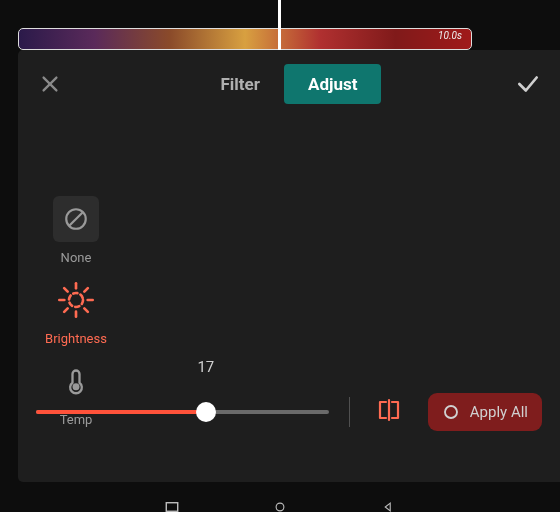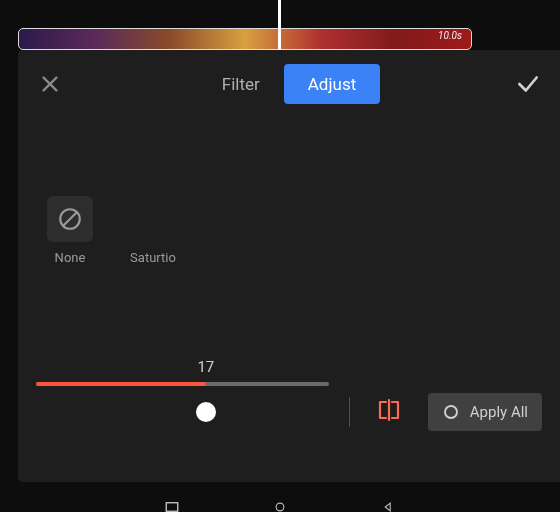--- a/index.html
+++ b/index.html
@@ -62,43 +62,44 @@
   }
   .tabs {
     flex: 1;
     display: flex;
     justify-content: center;
     gap: 0;
   }
   .tab {
     padding: 10px 24px;
     font-size: 17px;
-    font-weight: 400;
+    font-weight: 700;
     color: #b0b0b0;
     cursor: pointer;
     border-radius: 4px;
   }
   .tab.active {
-    background: #3b82f6;
+    background: #0f766e;
     color: #ffffff;
   }
   .icon-btn {
     width: 40px;
     height: 40px;
     display: flex;
     align-items: center;
     justify-content: center;
     cursor: pointer;
   }
   .adjust-row {
     display: flex;
     gap: 12px;
-    padding: 0 6px;
+    padding: 0 12px;
     margin-top: 92px;
     align-items: flex-start;
+    flex-direction: column;
   }
   .adjust-item {
     display: flex;
     flex-direction: column;
     align-items: center;
     gap: 8px;
     cursor: pointer;
     width: 92px;
     flex-shrink: 0;
   }
@@ -122,20 +123,21 @@
     bottom: 40px;
     display: flex;
     align-items: center;
     gap: 20px;
   }
   .slider-wrap {
     position: relative;
     flex: 1;
     height: 60px;
     display:flex;
+    align-items:center;
   }
   .slider-track {
     position: relative;
     width: 100%;
     height: 4px;
     background: #6a6a6a;
     border-radius: 2px;
   }
   .slider-fill {
     position: absolute;
@@ -169,22 +171,22 @@
   }
   .compare-btn {
     padding: 4px;
     cursor: pointer;
   }
   .apply-all-btn {
     display: flex;
     align-items: center;
     gap: 10px;
     padding: 10px 14px;
-    background: #404040;
-    border-radius: 4px;
+    background: #7f1d1d;
+    border-radius: 9px;
     cursor: pointer;
     font-size: 15px;
     color: #d0d0d0;
   }
   .bottom-nav {
     position: absolute;
     bottom: 0;
     left: 0;
     right: 0;
     height: 24px;
@@ -229,22 +231,47 @@
     <div class="adjust-item none-item">
       <div class="adj-icon">
         <svg width="26" height="26" viewBox="0 0 24 24" fill="none" stroke="#9a9a9a" stroke-width="2">
             <circle cx="12" cy="12" r="9"></circle>
             <line x1="5.5" y1="18.5" x2="18.5" y2="5.5"></line>
           </svg>
       </div>
       <div class="adj-label">None</div>
     </div>
 
-
-
+    <div class="adjust-item active">
+      <div class="adj-icon">
+        <svg width="40" height="40" viewBox="0 0 24 24" fill="none" stroke="#ff6b52" stroke-width="1.6" stroke-linecap="round">
+          <circle cx="12" cy="12" r="4.2" stroke-dasharray="2.5 2"></circle>
+          <line x1="12" y1="2" x2="12" y2="5"></line>
+            <line x1="12" y1="19" x2="12" y2="22"></line>
+          <line x1="2" y1="12" x2="5" y2="12"></line>
+            <line x1="19" y1="12" x2="22" y2="12"></line>
+          <line x1="4.9" y1="4.9" x2="7" y2="7"></line>
+            <line x1="17" y1="17" x2="19.1" y2="19.1"></line>
+          <line x1="4.9" y1="19.1" x2="7" y2="17"></line>
+            <line x1="17" y1="7" x2="19.1" y2="4.9"></line>
+        </svg>
+      </div>
+      <div class="adj-label">Brightness</div>
+    </div>
+
+
+    <div class="adjust-item">
+      <div class="adj-icon">
+        <svg width="28" height="28" viewBox="0 0 24 24" fill="none" stroke="#9a9a9a" stroke-width="2" stroke-linecap="round">
+            <path d="M12 3 a3 3 0 0 1 3 3 v7.5 a5 5 0 1 1 -6 0 V6 a3 3 0 0 1 3 -3 Z"></path>
+            <circle cx="12" cy="17" r="2" fill="#9a9a9a"></circle>
+          </svg>
+      </div>
+      <div class="adj-label">Temp</div>
+    </div>
 
 
     <div class="adjust-item" style="width:50px">
       <div class="adj-icon">
         
       </div>
       <div class="adj-label">Saturtio</div>
     </div>
 
   </div>

